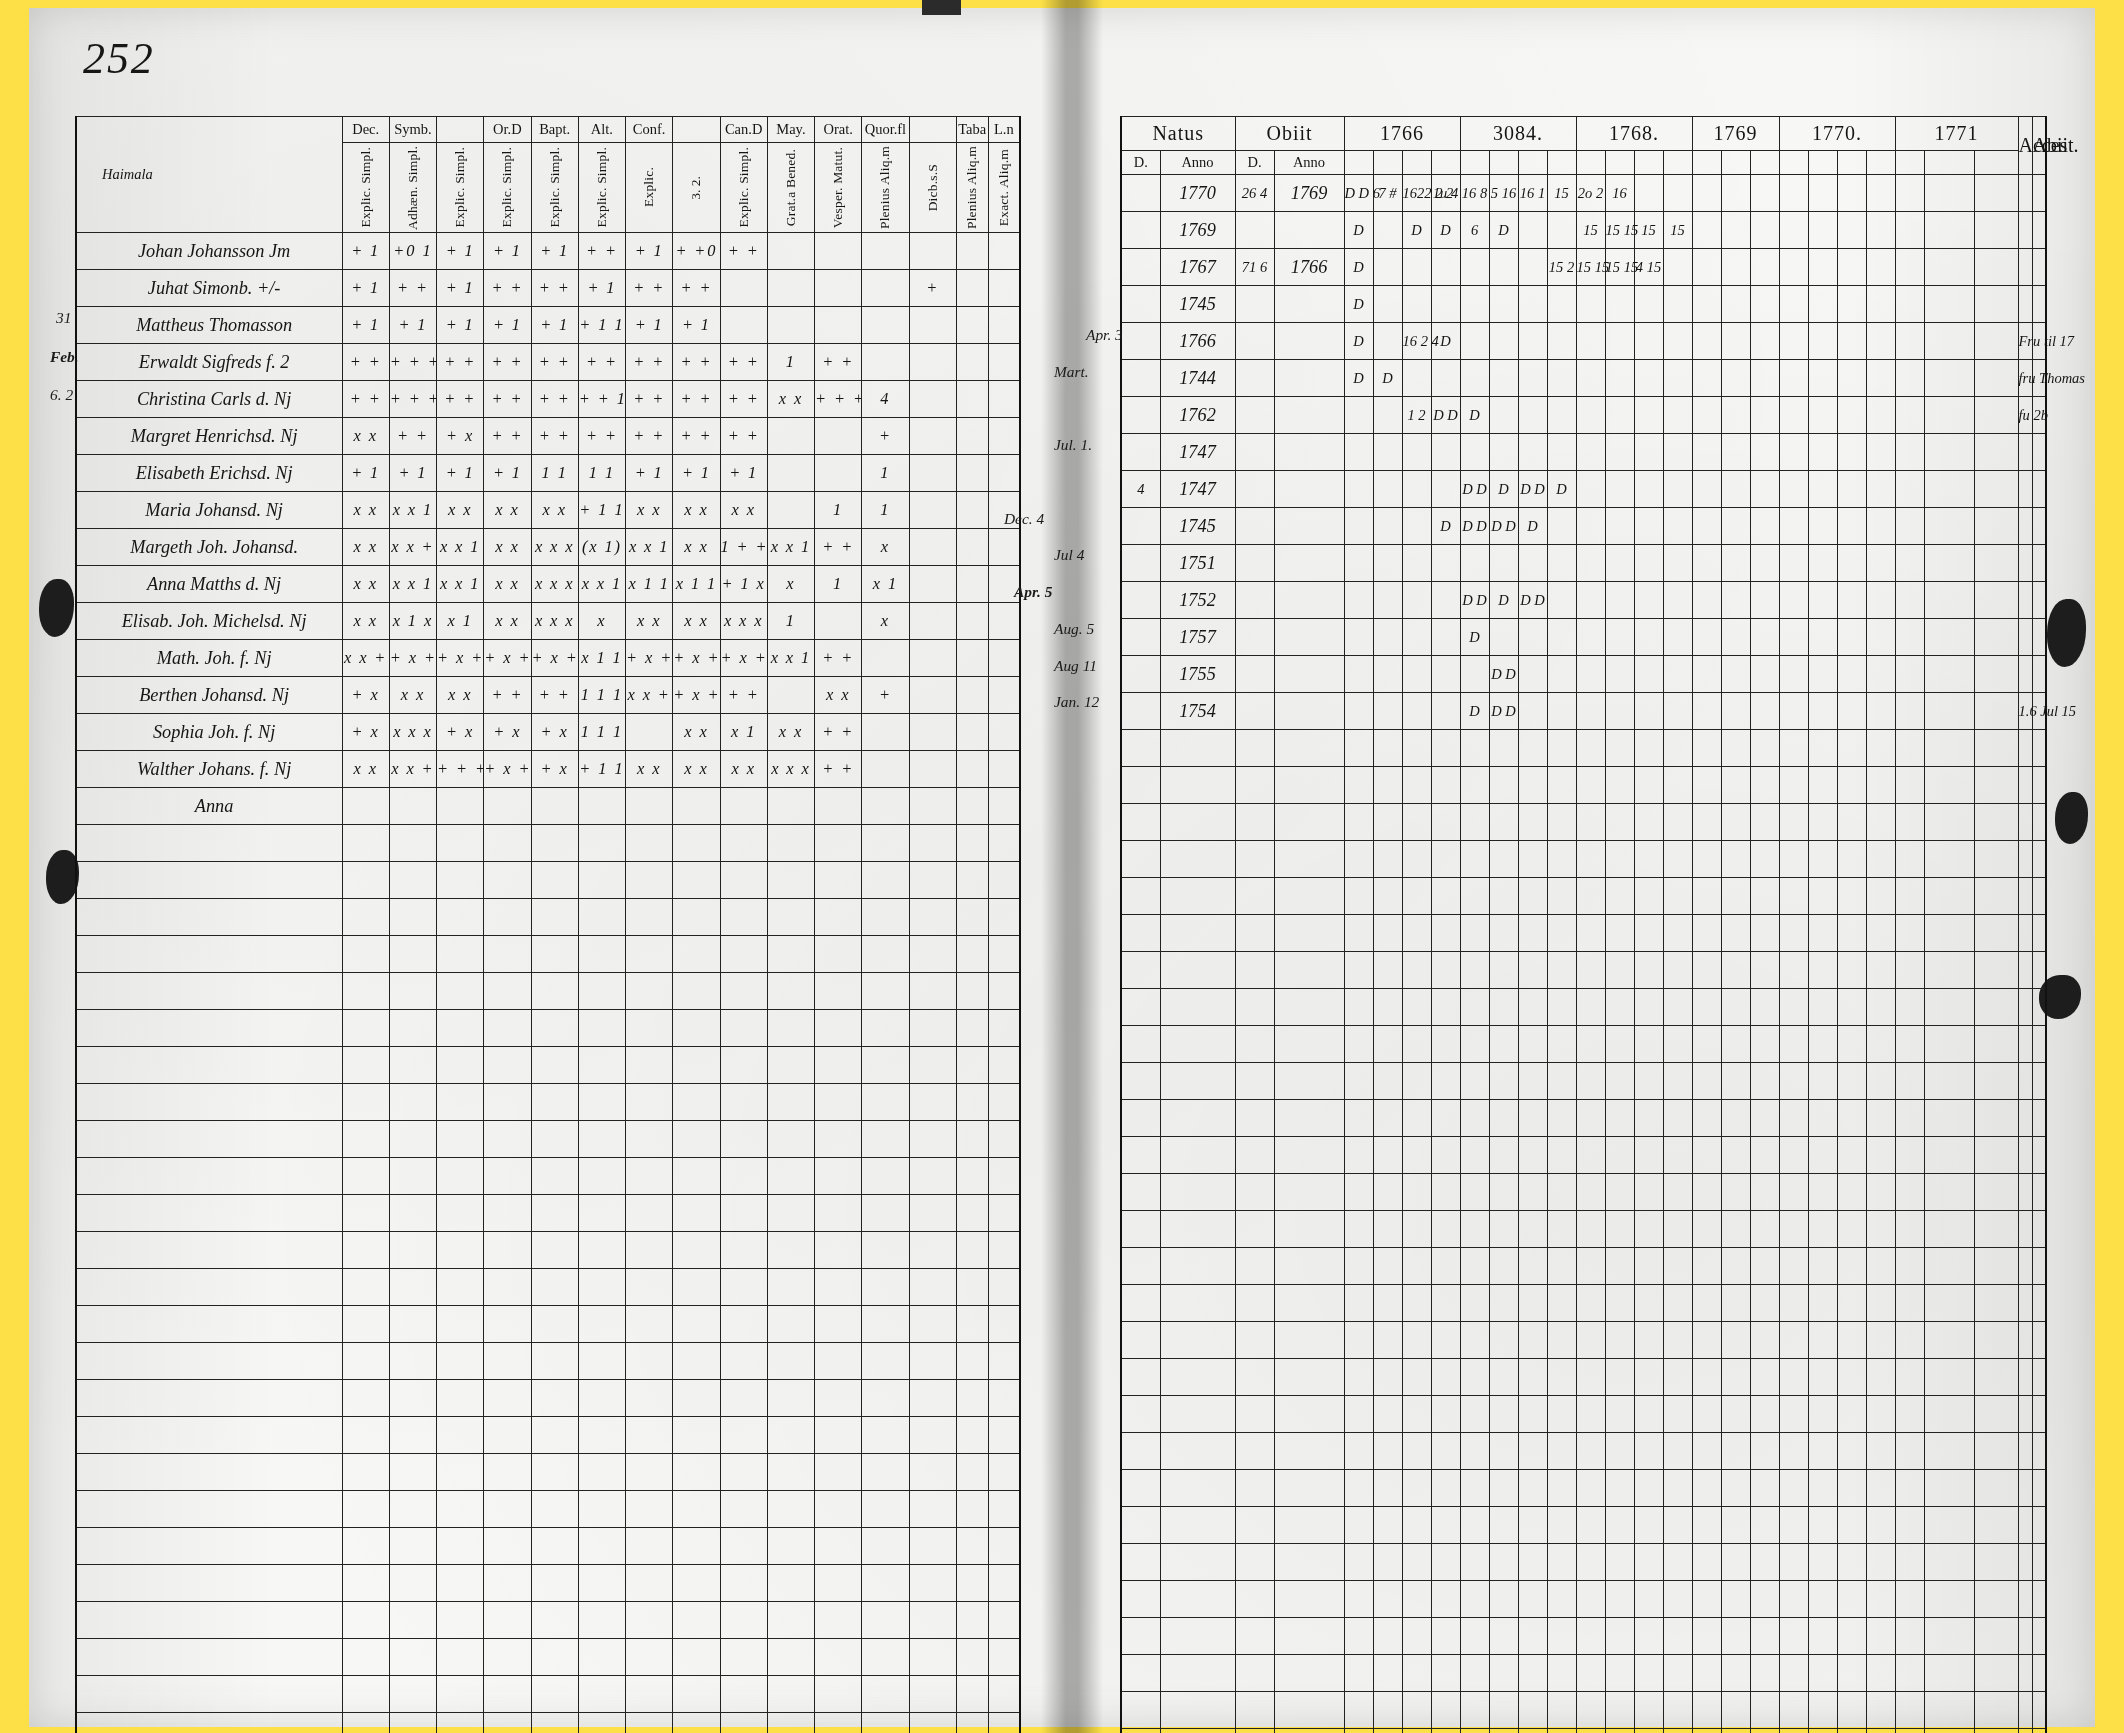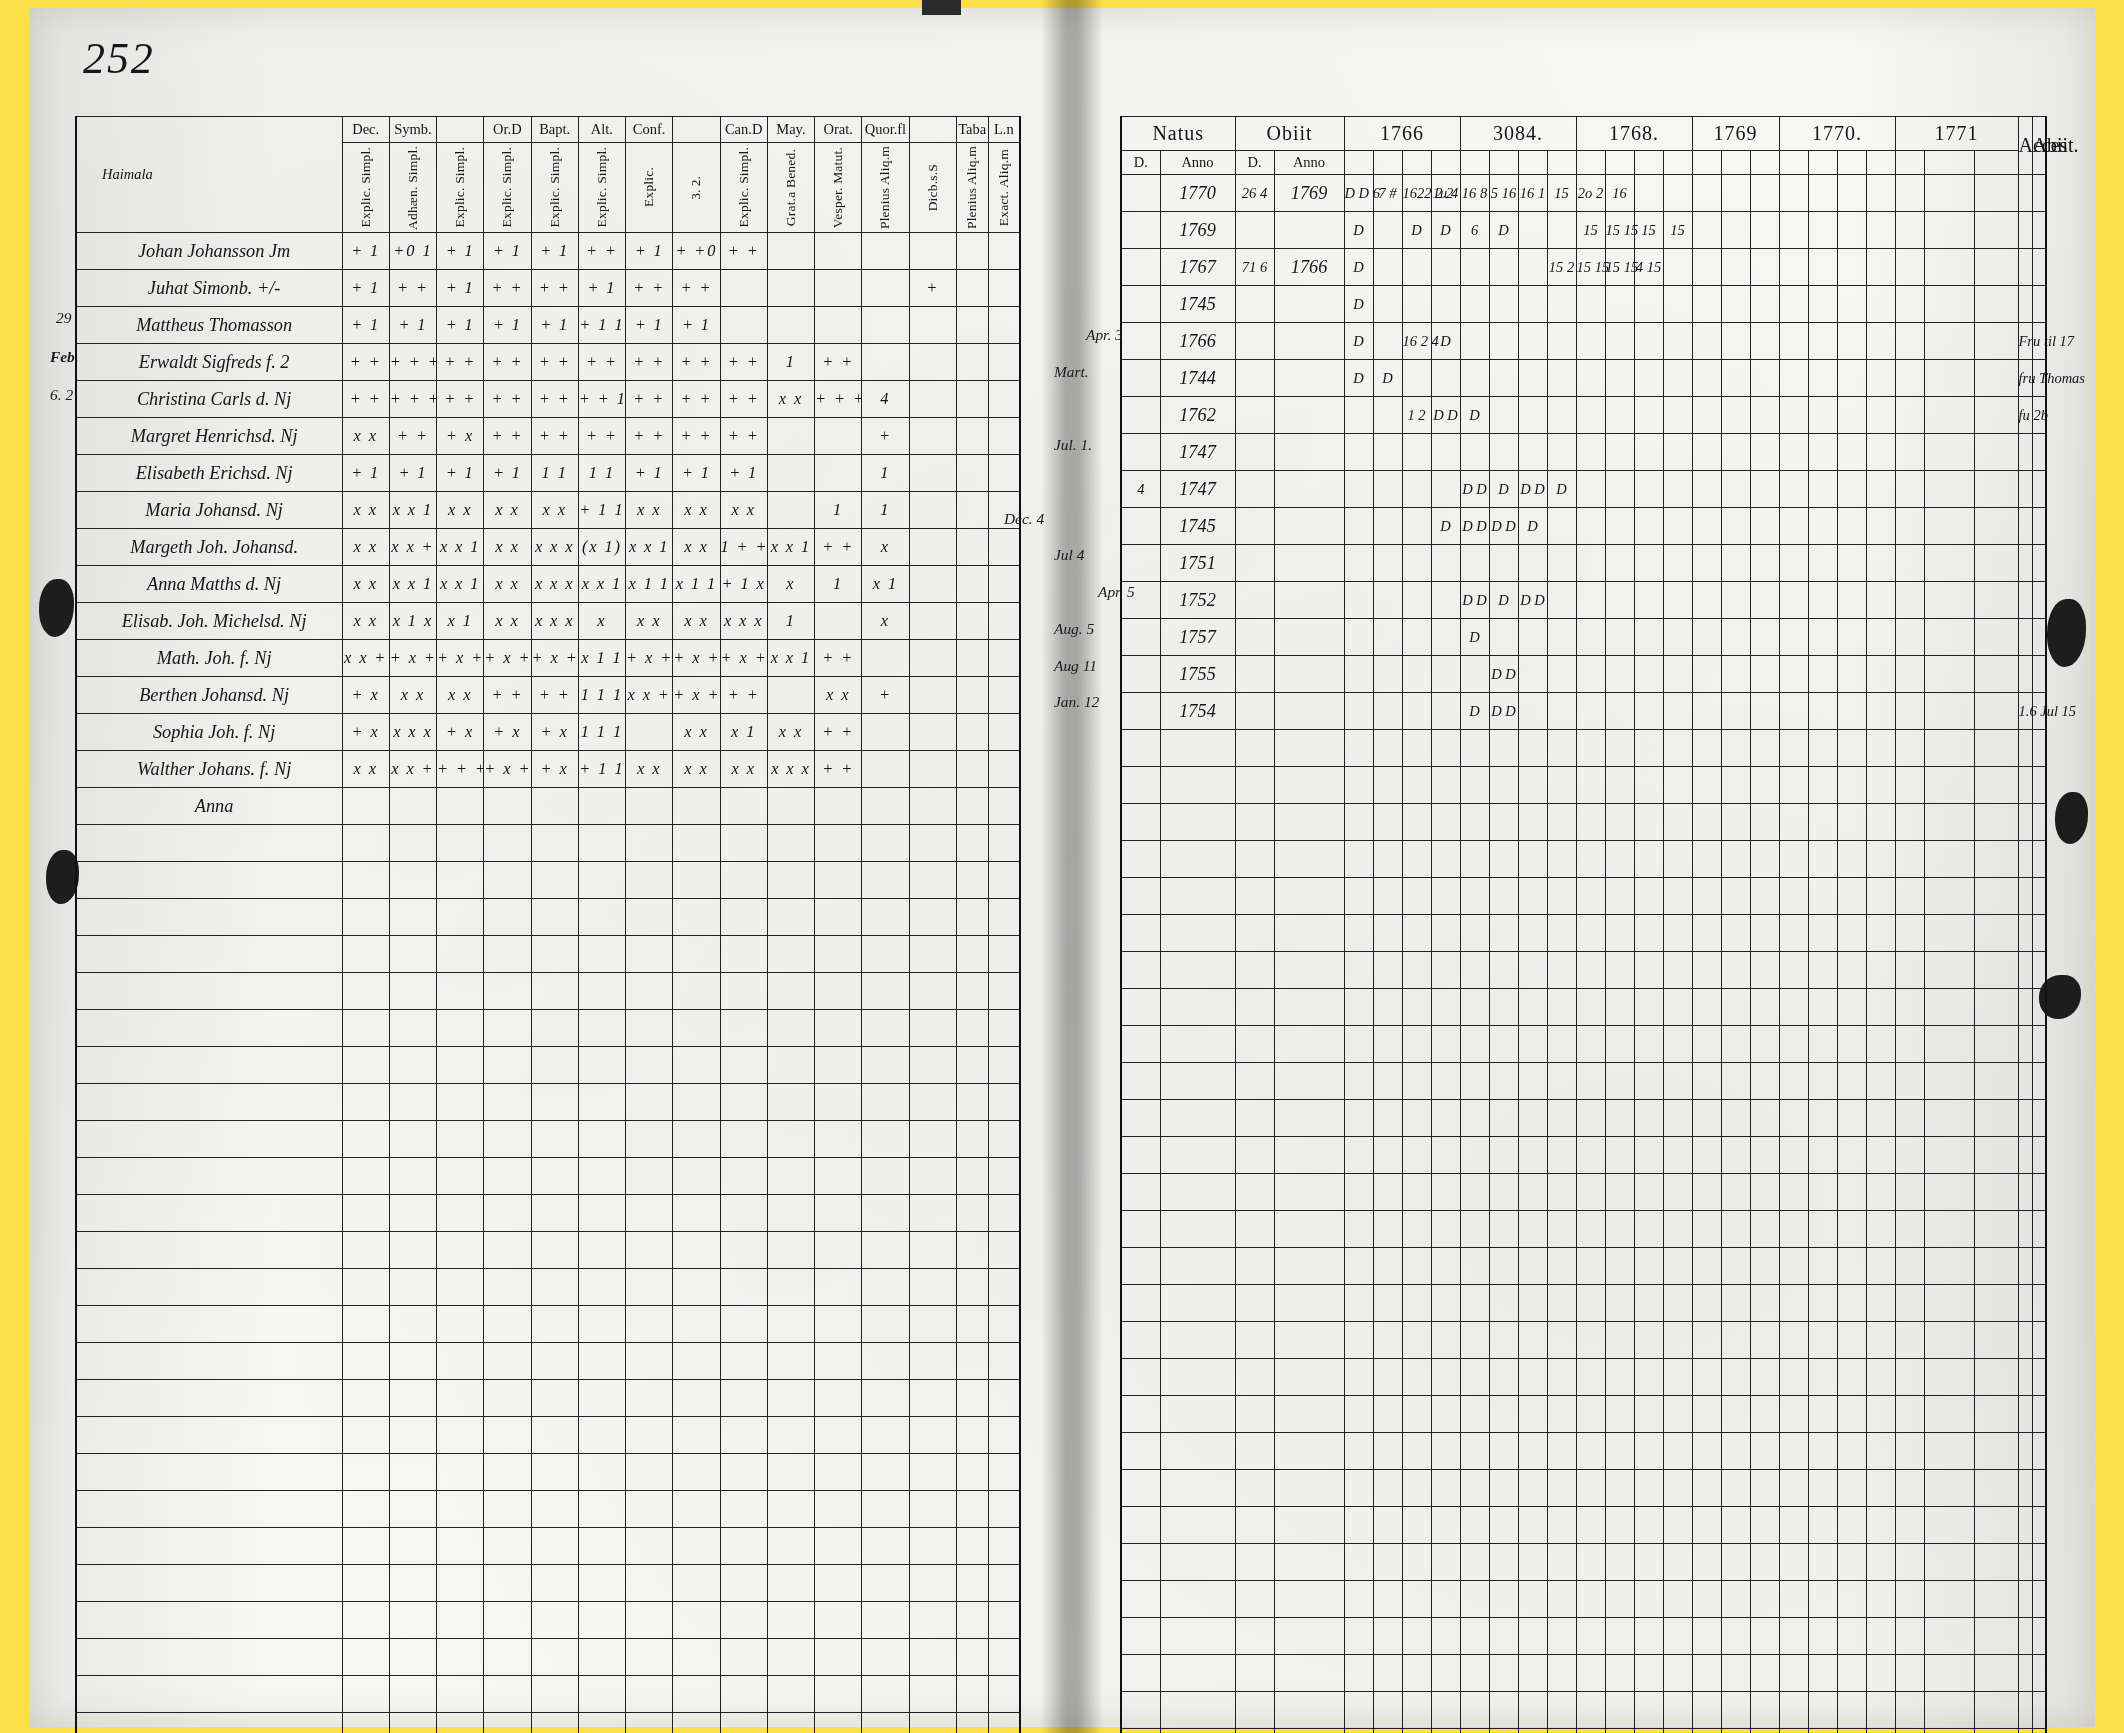--- a/index.html
+++ b/index.html
@@ -1043,21 +1043,21 @@
           <td></td>
           <td></td>
           <td></td>
           <td></td>
           <td></td>
           <td class="outer-r"></td>
         </tr>
       </tbody>
   </table>
 
-  <div class="margin-note" style="left:56px; top:309px;">29</div>
+  <div class="margin-note" style="left:56px; top:309px;">31</div>
   <div class="margin-note" style="left:50px; top:348px;font-weight:bold;">Feb.</div>
   <div class="margin-note" style="left:50px; top:386px;">6. 2</div>
 
   <table class="ledger" id="right-page">
     <colgroup>
       <col style="width:39px">
         <col style="width:75px">
       <col style="width:39px">
         <col style="width:70px">
       <col style="width:29px">
@@ -2418,19 +2418,19 @@
         </tr>
       </tbody>
   </table>
 
   <div id="side-notes">
       <div class="side-note" style="left: 1054px; top: 326px; margin-left: 32px;">Apr. 3</div>
       <div class="side-note" style="left: 1054px; top: 363px;">Mart.</div>
       <div class="side-note" style="left: 1054px; top: 436px;">Jul. 1.</div>
       <div class="side-note" style="left: 1004px; top: 510px;">Dec. 4</div>
       <div class="side-note" style="left: 1054px; top: 546px;">Jul 4</div>
-      <div class="side-note" style="left: 1098px; top: 583px;">Apr. 5</div>
+      <div class="side-note" style="left: 1014px; top: 583px; font-weight: bold;">Apr. 5</div>
       <div class="side-note" style="left: 1054px; top: 620px;">Aug. 5</div>
       <div class="side-note" style="left: 1054px; top: 657px;">Aug 11</div>
       <div class="side-note" style="left: 1054px; top: 693px;">Jan. 12</div>
     </div>
 </div>
 
 
 </body></html>

